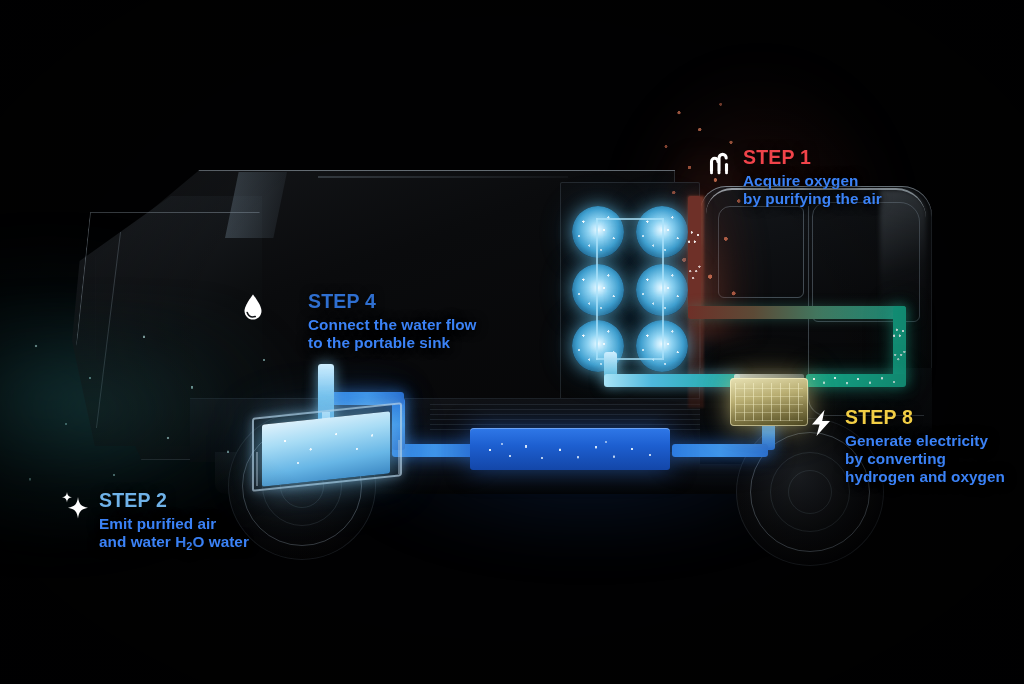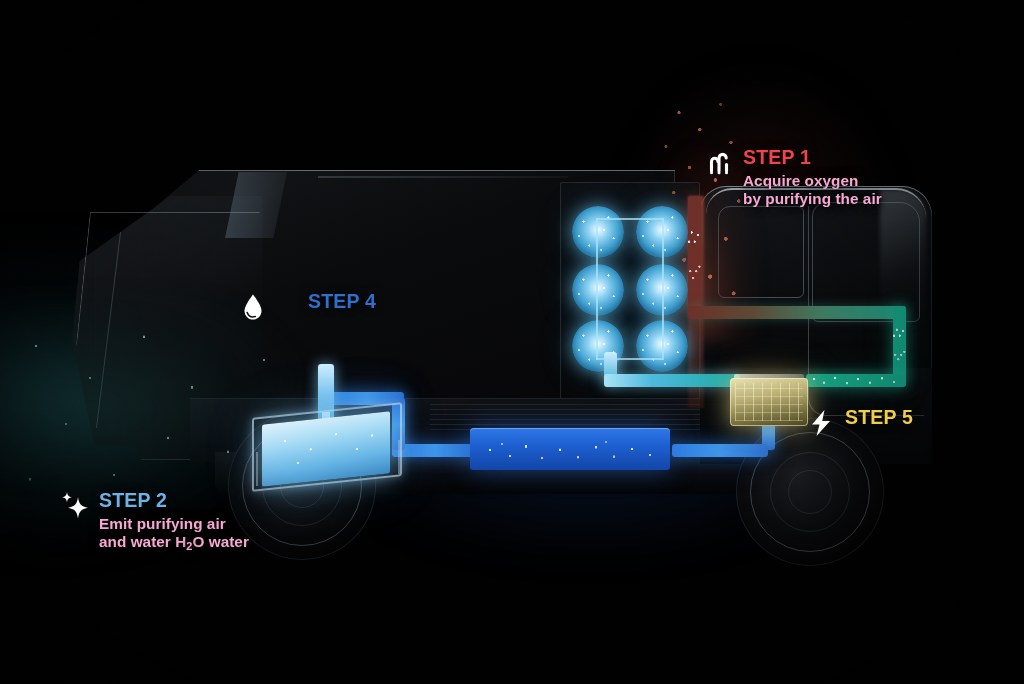--- a/index.html
+++ b/index.html
@@ -358,21 +358,21 @@
     display:flex; align-items:center; justify-content:center;
     margin-top:1px;
   }
   .step-text { line-height:1.18; }
   .step-head {
     font-size:19.5px; font-weight:bold; letter-spacing:.2px;
     margin-bottom:3px; white-space:nowrap;
     text-shadow:0 0 10px rgba(0,0,0,.9);
   }
   .step-body {
-    font-size:15.3px; font-weight:bold; color:#f9a8d4;
+    font-size:15.3px; font-weight:bold; color:#3b82f6;
     white-space:pre-line; letter-spacing:.05px;
     text-shadow:0 1px 5px rgba(0,0,0,.95), 0 0 12px rgba(0,0,0,.8);
   }
   .step-body sub { font-size:11px; vertical-align:baseline; position:relative; top:3px; }
 
   #step1 { left:704px; top:146px;justify-content:flex-end; }
   #step2 { left:806px; top:406px; }
   #step3 { left:60px; top:489px; }
   #step4 { left:238px; top:290px;gap:40px; }
 </style>
@@ -505,42 +505,47 @@
     </div>
   </div>
 
   <div class="step" id="step2">
     <div class="step-icon">
       <svg width="24" height="28" viewBox="0 0 24 28" aria-hidden="true">
         <path d="M15.5 1 L3 15.5 H10.5 L7.5 27 L21 12 H13.2 Z" fill="#ffffff"></path>
       </svg>
     </div>
     <div class="step-text">
-      <div class="step-head" style="color:#f2ce45;">STEP 5</div>
+      <div class="step-head" style="color:#f2ce45;">STEP 8</div>
+      <div class="step-body">Generate electricity
+by converting
+hydrogen and oxygen</div>
     </div>
   </div>
 
   <div class="step" id="step3">
     <div class="step-icon">
       <svg width="30" height="30" viewBox="0 0 30 30" aria-hidden="true">
         <path d="M18 6 C18.9 13.2 21.3 15.6 28 16.8 C21.3 18 18.9 20.4 18 27.6 C17.1 20.4 14.7 18 8 16.8 C14.7 15.6 17.1 13.2 18 6 Z" fill="#ffffff"></path>
         <path d="M7 1 C7.5 4.6 8.6 5.7 12 6.3 C8.6 6.9 7.5 8 7 11.6 C6.5 8 5.4 6.9 2 6.3 C5.4 5.7 6.5 4.6 7 1 Z" fill="#ffffff"></path>
       </svg>
     </div>
     <div class="step-text">
       <div class="step-head" style="color:#6fb2e8;">STEP 2</div>
-      <div class="step-body"><span>Emit purifying air</span><br><span>and water H</span><sub>2</sub><span>O water</span></div>
+      <div class="step-body"><span>Emit purified air</span><br><span>and water H</span><sub>2</sub><span>O water</span></div>
     </div>
   </div>
 
   <div class="step" id="step4">
     <div class="step-icon">
       <svg width="22" height="28" viewBox="0 0 22 28" aria-hidden="true">
         <path d="M11 1.5 C11 1.5 2.5 12.2 2.5 17.8 C2.5 23 6.3 26.6 11 26.6 C15.7 26.6 19.5 23 19.5 17.8 C19.5 12.2 11 1.5 11 1.5 Z" fill="#ffffff"></path>
         <path d="M5.2 19.5 C6.6 23.4 9.8 24.6 13.2 23.6" fill="none" stroke="#111418" stroke-width="1.6" stroke-linecap="round"></path>
       </svg>
     </div>
     <div class="step-text">
       <div class="step-head" style="color:#2f6fd0;">STEP 4</div>
+      <div class="step-body">Connect the water flow
+to the portable sink</div>
     </div>
   </div>
 
 </div>
 
 </body></html>

